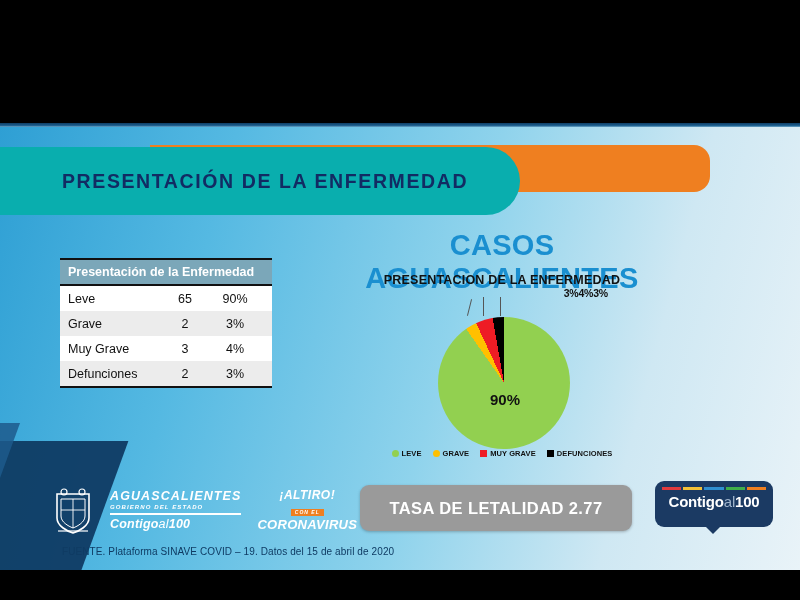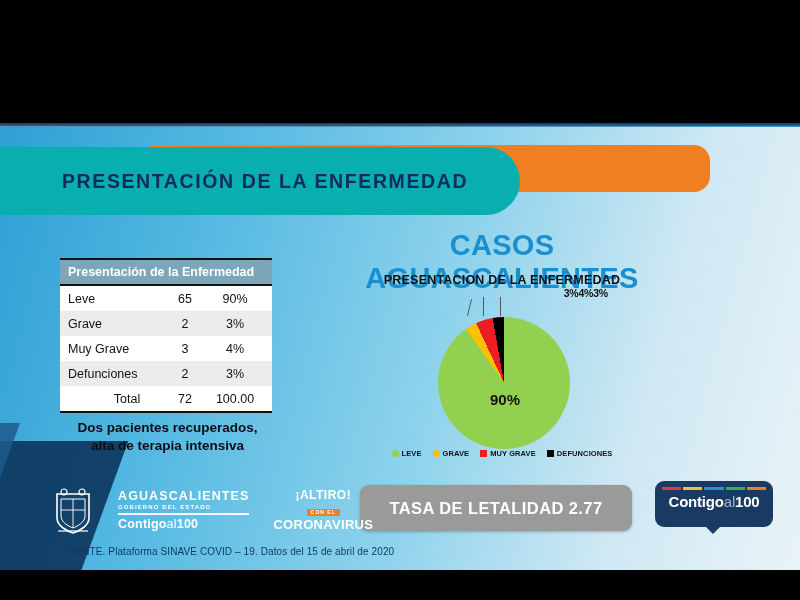--- a/index.html
+++ b/index.html
@@ -79,21 +79,21 @@
   .legend .sw{ width:7px; height:7px; display:inline-block; }
   .legend .sw.round{ border-radius:50%; }
 
   
   .letal{ position:absolute; left:360px; top:362px; width:272px; height:46px; z-index:20;
           background:#9a9a9a; border-radius:9px; display:flex; align-items:center;
           justify-content:center; color:#fff; font-size:16.5px; font-weight:bold;
           letter-spacing:.4px; box-shadow:0 1px 3px rgba(0,0,0,.25); }
 
   
-  .logos{ position:absolute; left:52px; top:363px; z-index:25; display:flex; align-items:center; gap:24px; }
+  .logos{ position:absolute; left:52px; top:363px; z-index:25; display:flex; align-items:center; gap:16px;font-style:italic; }
   .shield{ width:42px; height:48px; position:relative; }
   .gob{ color:#fff; line-height:1; }
   .gob .l1t{ font-size:12.5px; font-weight:bold; letter-spacing:1.1px; }
   .gob .l2t{ font-size:6px; font-weight:bold; letter-spacing:1.1px; margin-top:1.5px; }
   .gob .rule{ height:1.5px; background:#fff; margin:3.5px 0 3px; }
   .gob .l3t{ font-size:12.5px; font-weight:bold; letter-spacing:.2px; }
   .gob .l3t .thin{ font-weight:normal; }
 
   .altiro{ color:#fff; text-align:center; line-height:1; }
   .altiro .a1{ font-size:12px; font-weight:bold; letter-spacing:.5px; }
@@ -150,31 +150,22 @@
       <div class="row">
         <span class="c-name">Muy Grave</span>
         <span class="c-num">3</span>
         <span class="c-pct">4%</span>
       </div>
       <div class="row alt">
         <span class="c-name">Defunciones</span>
         <span class="c-num">2</span>
         <span class="c-pct">3%</span>
       </div>
-      <div class="row total">
-        <span class="c-name">Total</span>
-        <span class="c-num">72</span>
-        <span class="c-pct">100.00</span>
-      </div>
-    </div>
-
-    <div class="note">
-      <div>Dos pacientes recuperados,</div>
-      <div>alta de terapia intensiva</div>
-    </div>
+    </div>
+
 
     <div class="chart-title">CASOS AGUASCALIENTES</div>
     <div class="chart-sub">PRESENTACION DE LA ENFERMEDAD</div>
 
     <div class="slice-lbls">
       <span>3%</span><span>4%</span><span>3%</span>
     </div>
     <div class="leader l1"></div>
     <div class="leader l2"></div>
     <div class="leader l3"></div>

